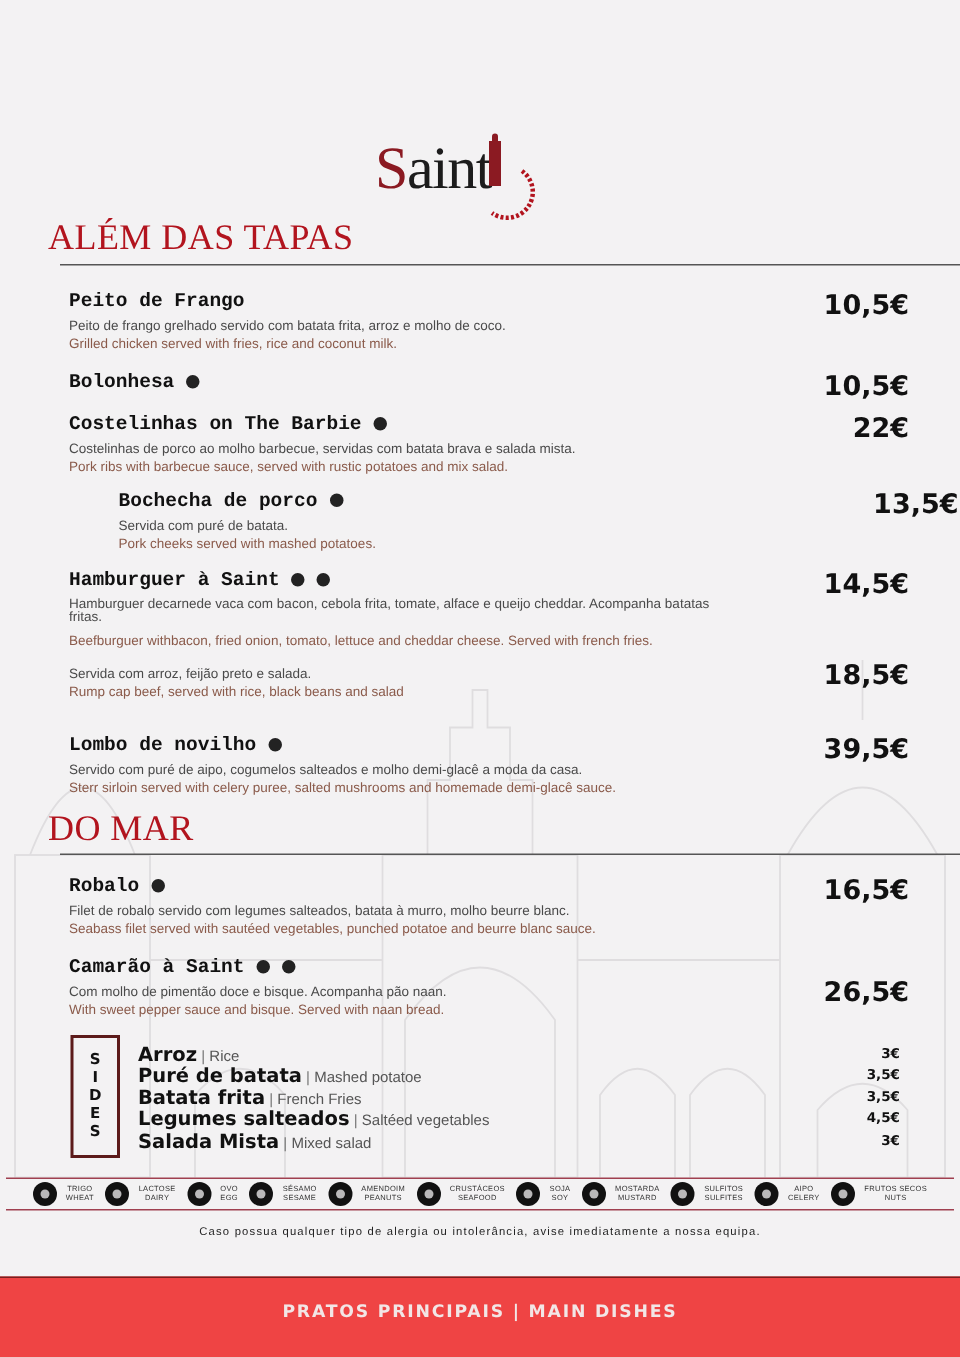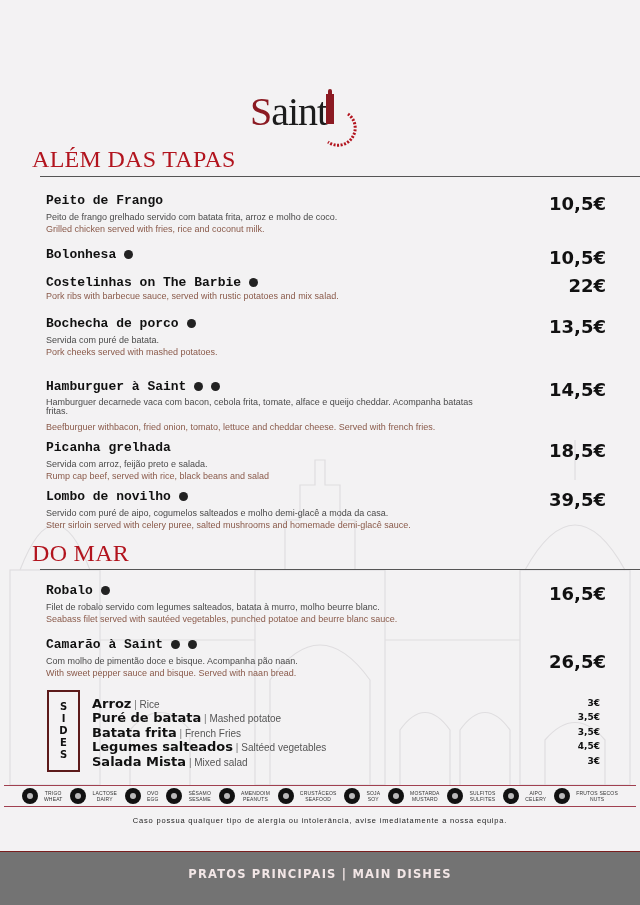--- a/index.html
+++ b/index.html
@@ -36,21 +36,21 @@
   .side-row .price { position: absolute; right: 2px; top: 0; font-weight: bold; font-family: "DejaVu Sans", sans-serif; font-size: 9px; }
 
   .allergen-bar { position: absolute; left: 4px; top: 785px; width: 632px; height: 22px; border-top: 1px solid #a04050; border-bottom: 1px solid #a04050; z-index: 2; display: flex; align-items: center; justify-content: space-around; padding: 0 14px; }
   .allergen { display: flex; align-items: center; gap: 6px; }
   .allergen-icon { width: 16px; height: 16px; border-radius: 50%; background: #111; display: flex; align-items: center; justify-content: center; }
   .allergen-icon::after { content: ""; width: 6px; height: 6px; border-radius: 50%; background: #f3f2f3; opacity: 0.75; }
   .allergen-label { font-size: 5px; line-height: 6px; color: #333; text-align: center; letter-spacing: 0.2px; }
 
   .notice { position: absolute; left: 0; top: 816px; width: 640px; text-align: center; font-size: 7.5px; line-height: 10px; letter-spacing: 0.8px; color: #222; z-index: 2; }
 
-  .footer { position: absolute; left: 0; top: 851px; width: 640px; height: 54px; background: #737373; border-top: 1px solid #7a1e1e; z-index: 2; }
+  .footer { position: absolute; left: 0; top: 851px; width: 640px; height: 54px; background: #ef4444; border-top: 1px solid #7a1e1e; z-index: 2; }
   .footer-title { position: absolute; top: 15px; width: 100%; text-align: center; color: #f2e6e6; font-family: "DejaVu Sans", sans-serif; font-weight: bold; font-size: 11.5px; letter-spacing: 1.2px; }
 </style>
 </head>
 <body>
 
 <svg class="watermark" viewBox="0 0 640 345" fill="none" stroke="#cfcdd0" stroke-width="1.2">
   <rect x="10" y="130" width="90" height="215"></rect>
   <path d="M20 130 Q55 40 90 130"></path>
   <rect x="255" y="130" width="130" height="215"></rect>
   <path d="M285 130 L285 80 L300 80 L300 45 L315 45 L315 20 L325 20 L325 45 L340 45 L340 80 L355 80 L355 130"></path>
@@ -91,24 +91,25 @@
     </div>
   <div class="dish-price">10,5€</div>
 </div>
 
 <div class="dish" style="top:275px;">
   <div class="dish-name">
       <span>Costelinhas on The Barbie</span>
       <span class="allergen-dot"></span>
     </div>
   <div class="dish-price">22€</div>
+  <div class="desc-pt">Costelinhas de porco ao molho barbecue, servidas com batata brava e salada mista.</div>
   <div class="desc-en">Pork ribs with barbecue sauce, served with rustic potatoes and mix salad.</div>
 </div>
 
-<div class="dish" style="top:316px;">
+<div class="dish" style="top:326px;margin-left:33px;">
   <div class="dish-name">
       <span>Bochecha de porco</span>
       <span class="allergen-dot"></span>
     </div>
   <div class="dish-price">13,5€</div>
   <div class="desc-pt">Servida com puré de batata.</div>
   <div class="desc-en">Pork cheeks served with mashed potatoes.</div>
 </div>
 
 <div class="dish" style="top:379px;">
@@ -116,21 +117,20 @@
       <span>Hamburguer à Saint</span>
       <span class="allergen-dot"></span>
       <span class="allergen-dot"></span>
     </div>
   <div class="dish-price">14,5€</div>
   <div class="desc-pt" style="line-height:9px;">Hamburguer decarnede vaca com bacon, cebola frita, tomate, alface e queijo cheddar. Acompanha batatas fritas.</div>
   <div class="desc-en" style="margin-top:6px;">Beefburguer withbacon, fried onion, tomato, lettuce and cheddar cheese. Served with french fries.</div>
 </div>
 
 <div class="dish" style="top:440px;">
-  <div class="dish-name">Picanha grelhada</div>
   <div class="dish-price">18,5€</div>
   <div class="desc-pt">Servida com arroz, feijão preto e salada.</div>
   <div class="desc-en">Rump cap beef, served with rice, black beans and salad</div>
 </div>
 
 <div class="dish" style="top:489px;">
   <div class="dish-name">
       <span>Lombo de novilho</span>
       <span class="allergen-dot"></span>
     </div>

